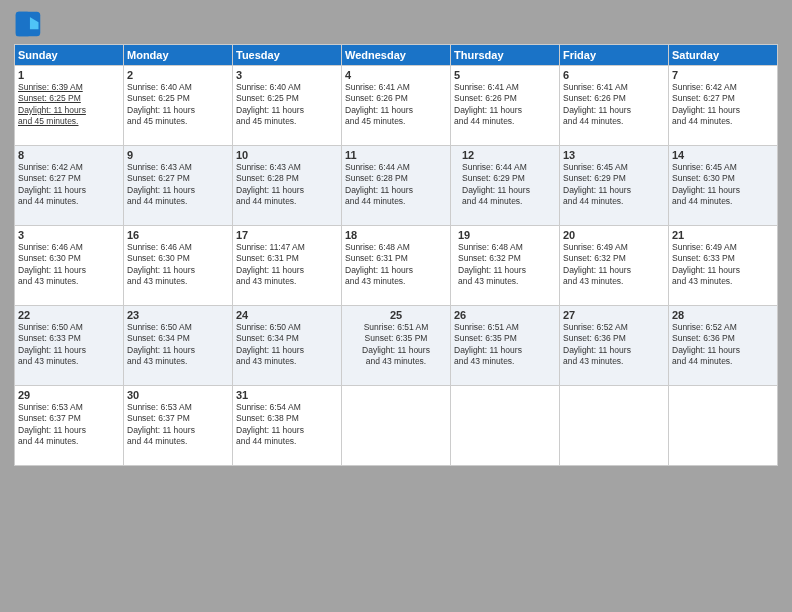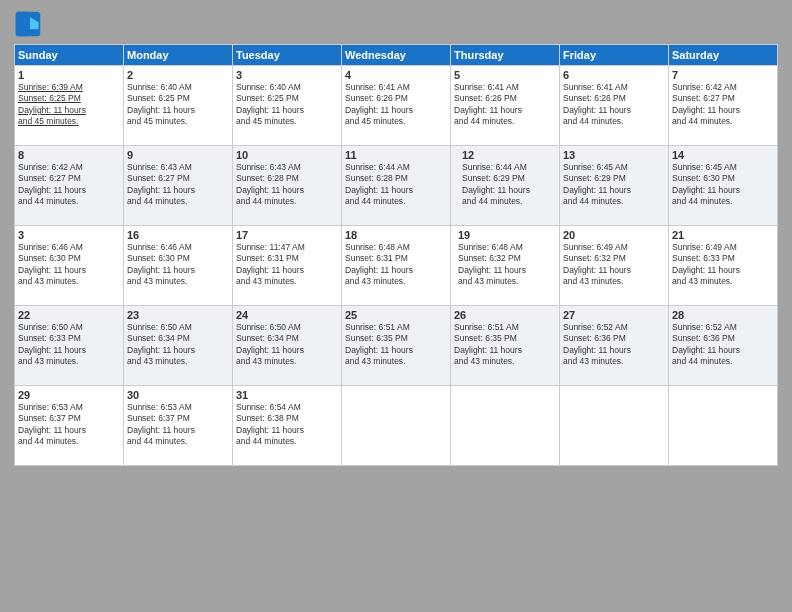--- a/index.html
+++ b/index.html
@@ -293,21 +293,21 @@
 Daylight: 11 hours
 and 43 minutes.</div>
           </td>
           <td style="background: rgb(238, 242, 247);">
             <span class="day-num">24</span>
             <div class="day-info" style="white-space: pre-line;">Sunrise: 6:50 AM
 Sunset: 6:34 PM
 Daylight: 11 hours
 and 43 minutes.</div>
           </td>
-          <td style="background: rgb(238, 242, 247);">
+          <td style="background: rgb(238, 242, 247); text-align: center;">
             <span class="day-num">25</span>
             <div class="day-info" style="white-space: pre-line;">Sunrise: 6:51 AM
 Sunset: 6:35 PM
 Daylight: 11 hours
 and 43 minutes.</div>
           </td>
           <td style="background: rgb(238, 242, 247); margin-top: 35px;">
             <span class="day-num">26</span>
             <div class="day-info" style="white-space: pre-line;">Sunrise: 6:51 AM
 Sunset: 6:35 PM

